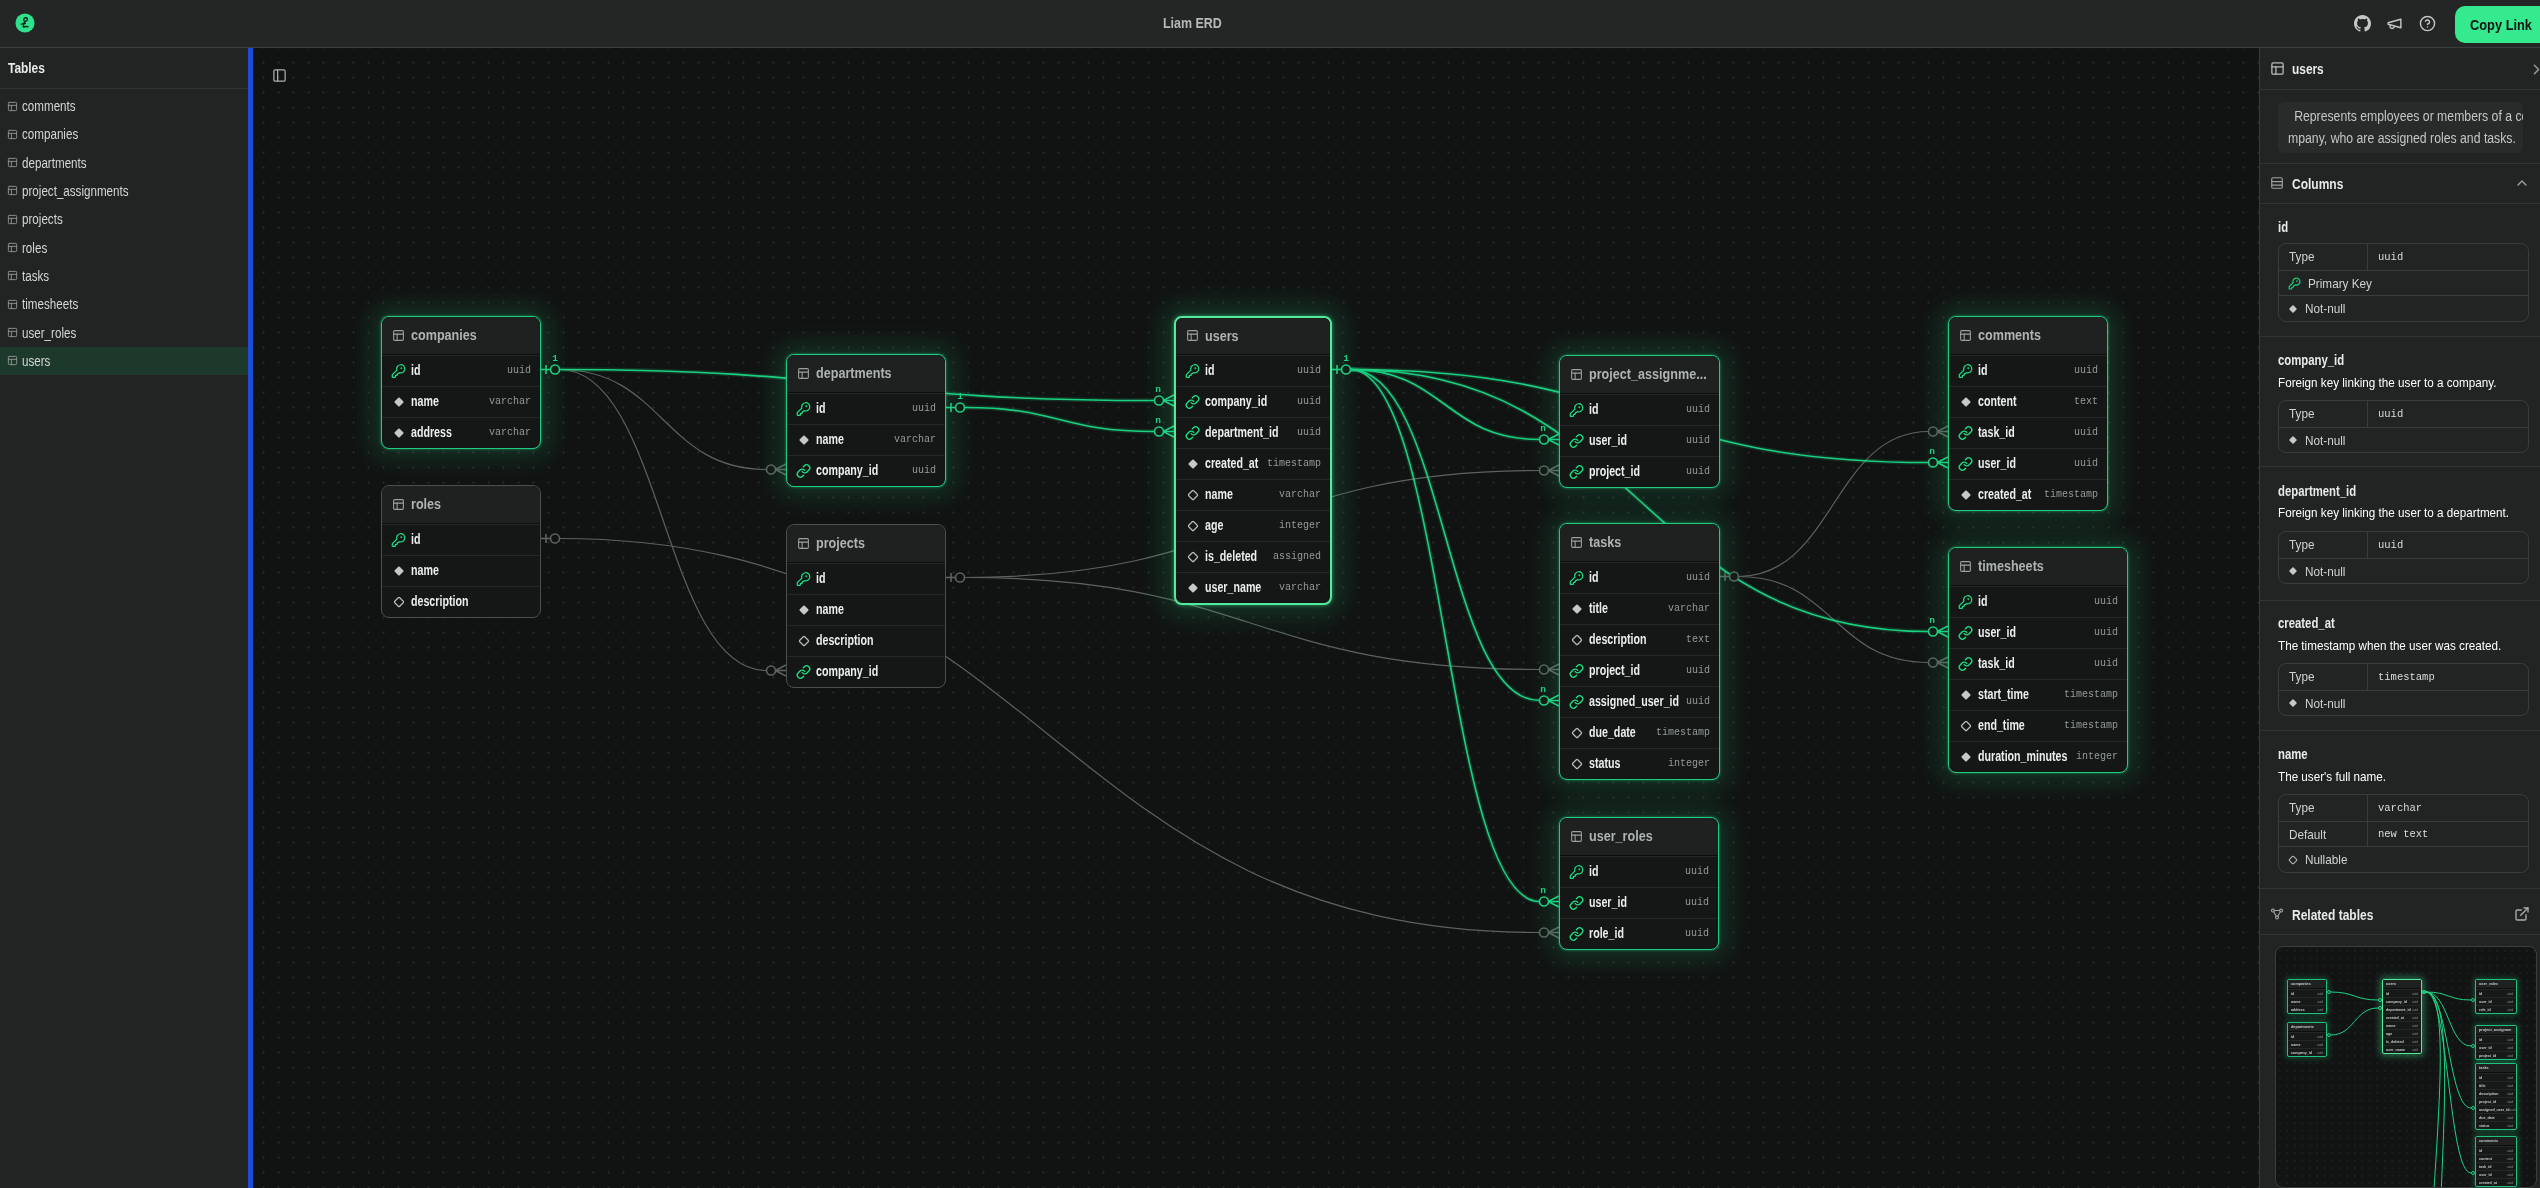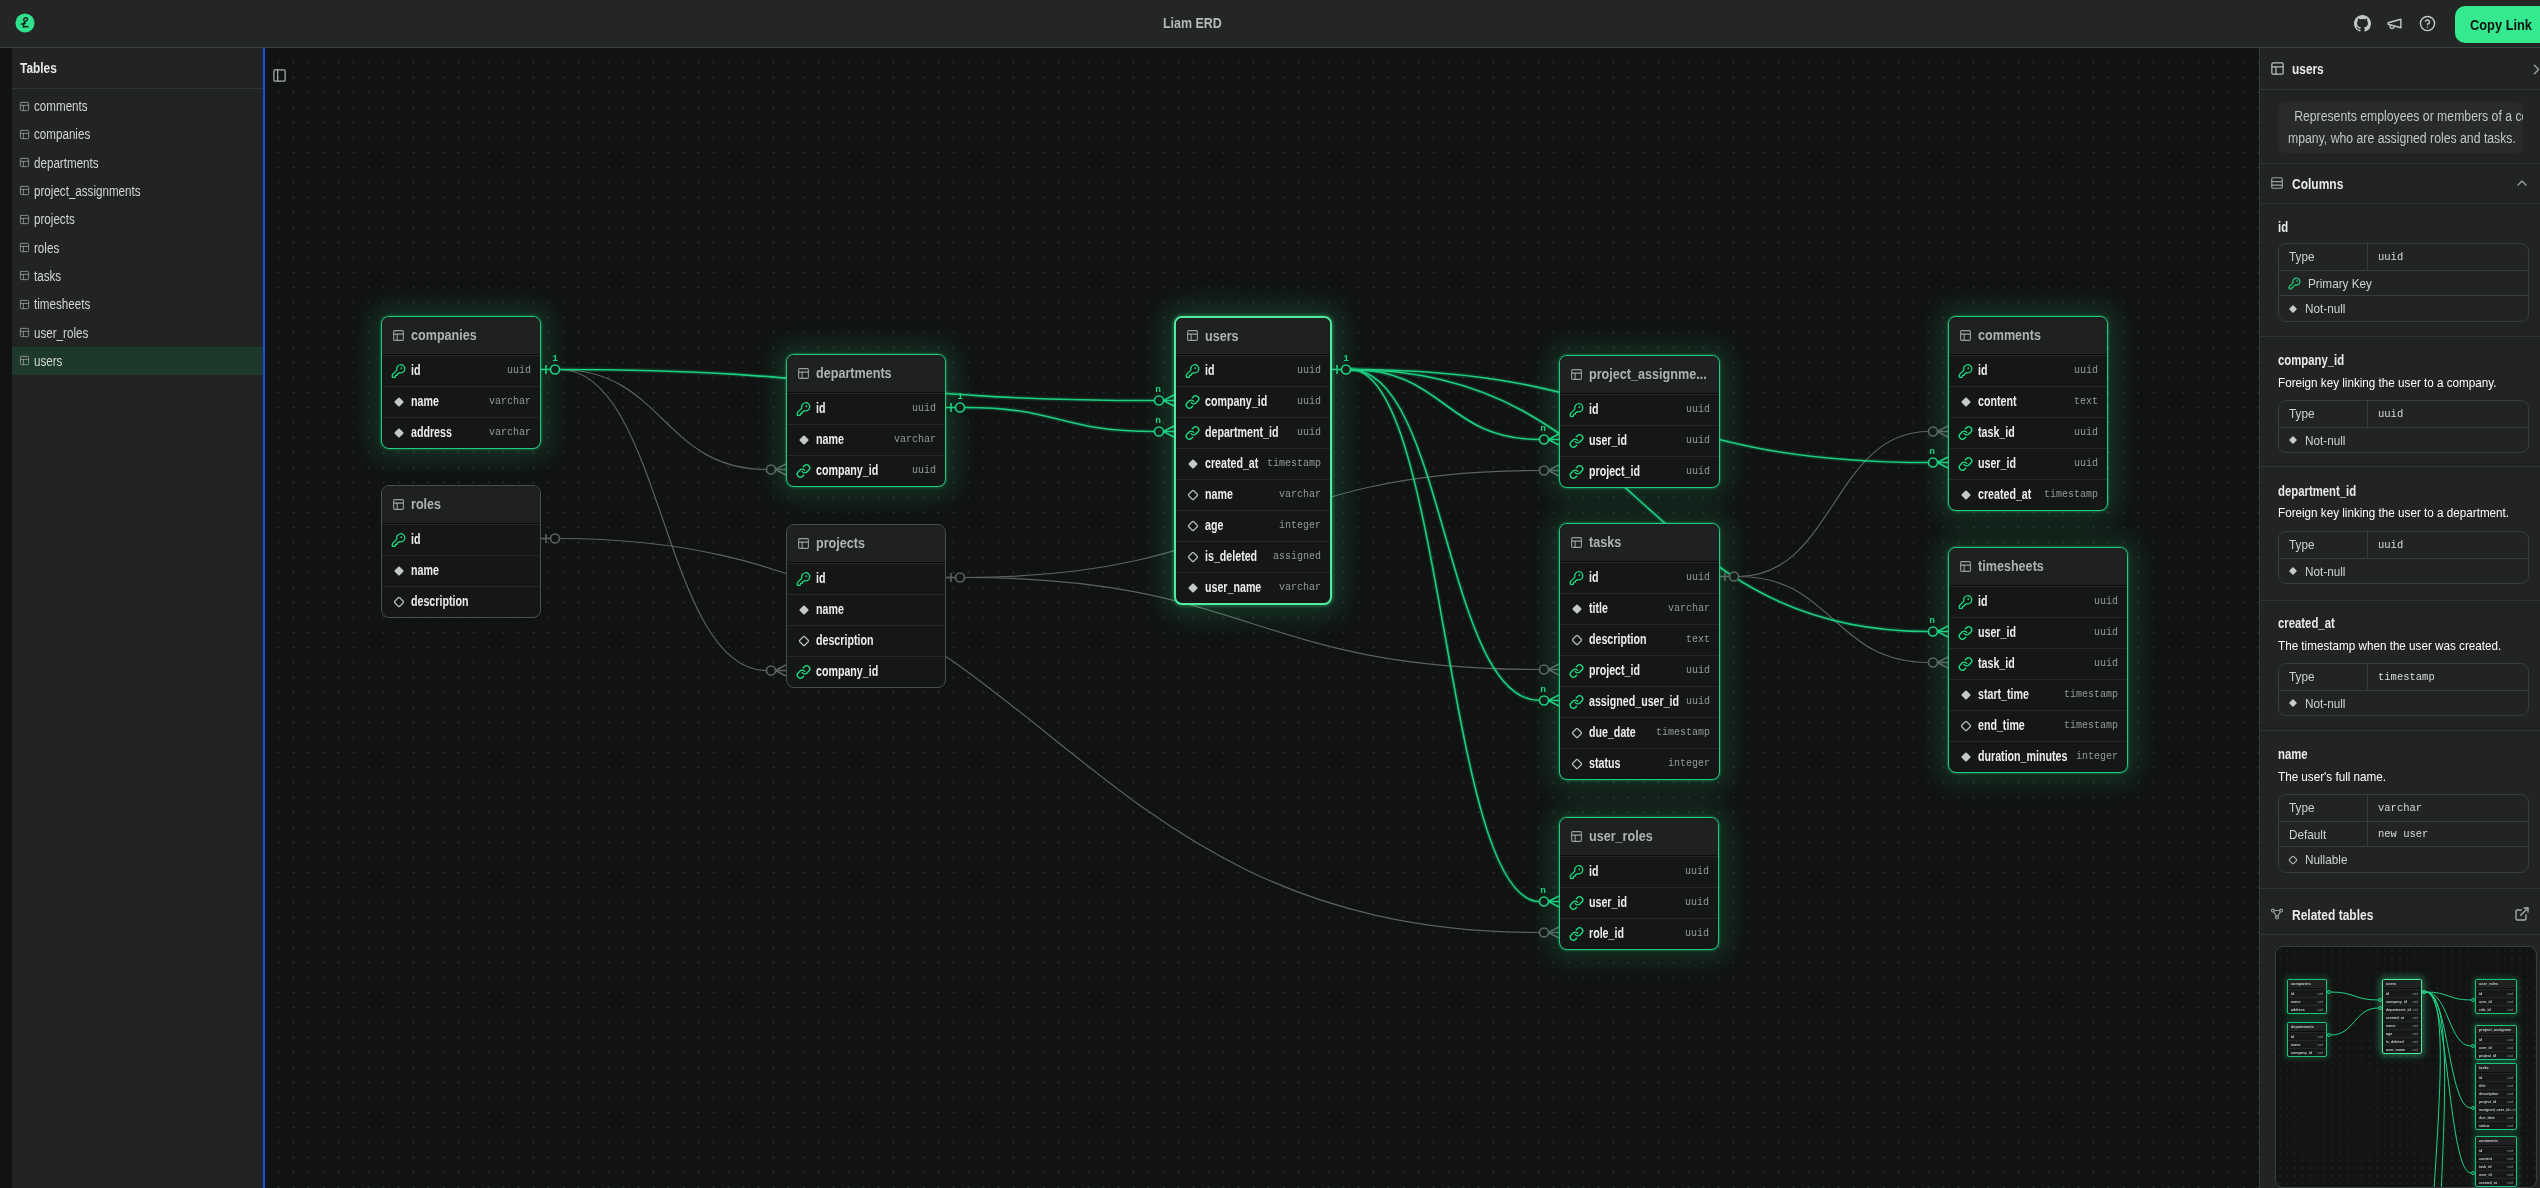--- a/index.html
+++ b/index.html
@@ -7,22 +7,22 @@
 .topbar { position:absolute; left:0; top:0; width:2540px; height:48px;
   background:#232625; border-bottom:1px solid #3a3e3c; z-index:30; }
 .logo { position:absolute; left:15px; top:13px; }
 .title { position:absolute; left:1163px; top:14px;
   font-size:15px; font-weight:bold; color:#b5b9b7; }
 .tb-ic { position:absolute; top:15px; }
 .copybtn { position:absolute; left:2455px; top:6px; width:100px; height:37px;
   background:#34e98e; border-radius:10px; color:#121514; font-weight:bold; font-size:15px;
   line-height:37px; padding-left:15px; }
 
-.sidebar { position:absolute; left:12px; top:48px; width:253px; height:1140px;
-  background:#212423; border-right:2px solid #1d4ed8; z-index:20; }
+.sidebar { position:absolute; left:0; top:48px; width:253px; height:1140px;
+  background:#212423; border-right:5px solid #1d4ed8; z-index:20; }
 .shead { height:41px; line-height:41px; padding-left:8px;
   font-size:14.5px; font-weight:bold; color:#e8eae9; border-bottom:1px solid #303432; }
 .slist { padding-top:3px; }
 .sitem { height:28.3px; position:relative; font-size:14px; color:#d4d7d5; }
 .sitem svg { position:absolute; left:7px; top:8.5px; }
 .sitem span.sq { position:absolute; left:22px; top:50%; margin-top:-8px; }
 .sitem.active { background:#1d392b; }
 
 .canvas { position:absolute; left:253px; top:48px; width:2006px; height:1140px;
   background:#111312; overflow:hidden;
@@ -981,21 +981,21 @@
       <div class="dtr">
         <div class="dtc1">
           <span class="sq" style="transform:scaleX(0.87)">Type</span>
         </div>
         <div class="dtc2">varchar</div>
       </div>
       <div class="dtr">
         <div class="dtc1">
           <span class="sq" style="transform:scaleX(0.87)">Default</span>
         </div>
-        <div class="dtc2">new user</div>
+        <div class="dtc2">new text</div>
       </div>
       <div class="dtr">
         <div class="dticon">
           <svg width="10" height="10" viewBox="0 0 24 24" fill="none" stroke="#b9bdbb" stroke-width="2.4">
             <rect x="5" y="5" width="14" height="14" rx="2" transform="rotate(45 12 12)"></rect>
           </svg>
           <span><span class="sq" style="transform:scaleX(0.87)">Nullable</span></span>
         </div>
       </div>
     </div>

